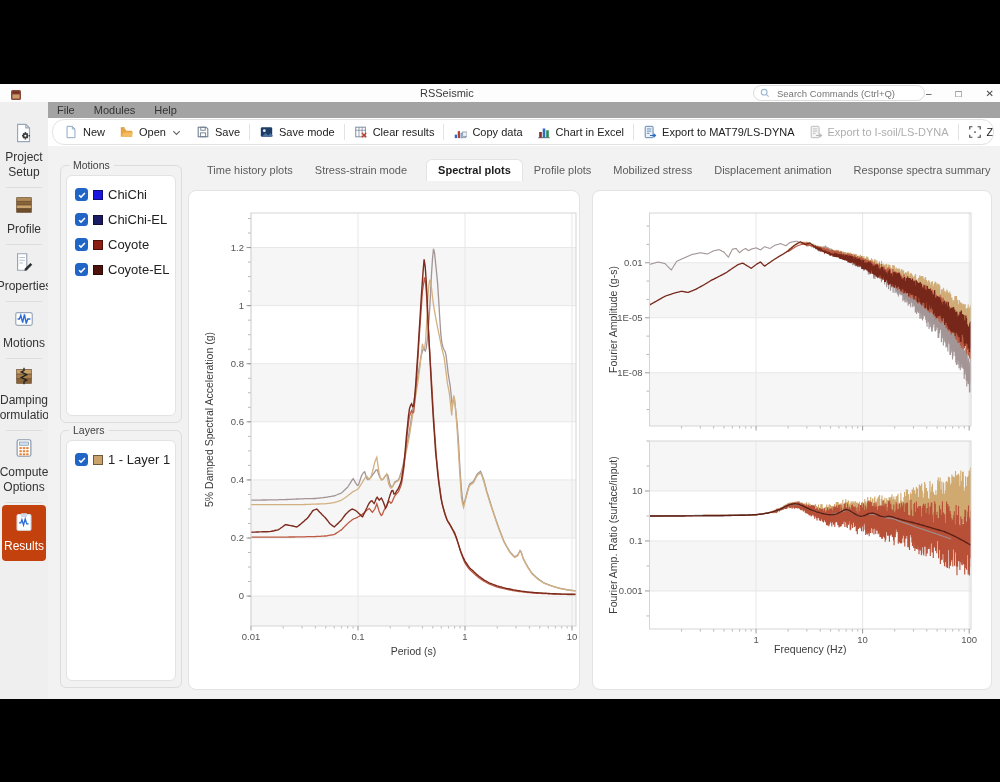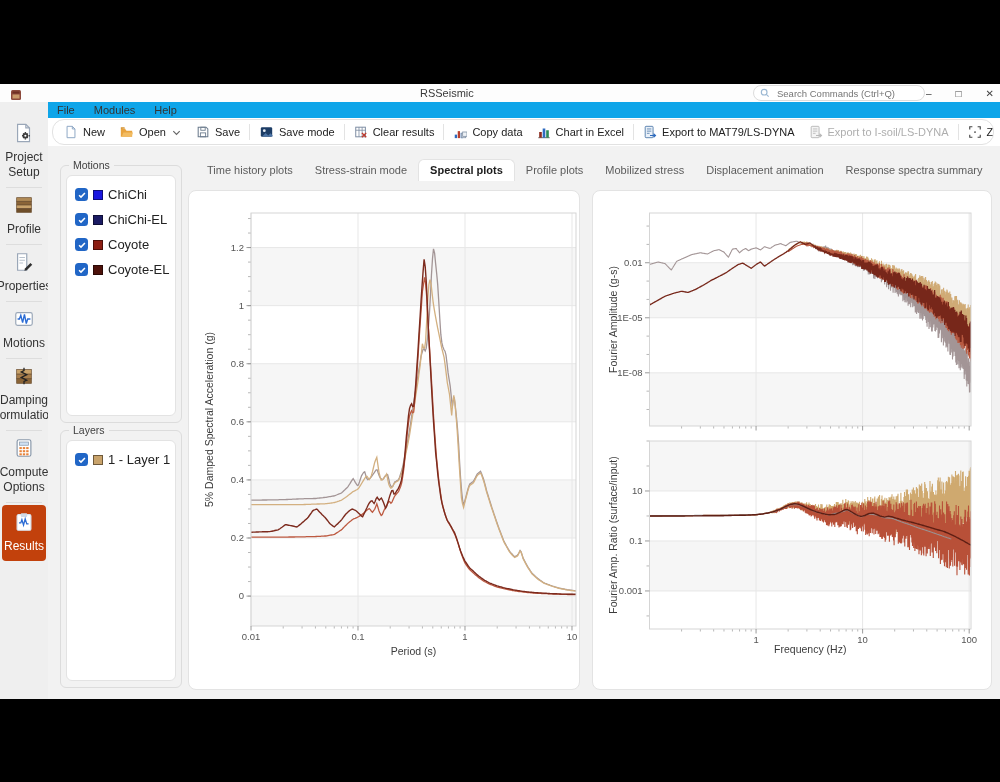--- a/index.html
+++ b/index.html
@@ -10,21 +10,21 @@
   #app-icon{position:absolute;left:10px;top:3px;width:12px;height:12px;}
   #win-title{position:absolute;left:420px;top:3px;font-size:11px;color:#3a3a3a;text-align:center;}
   #searchbox{position:absolute;left:753px;top:1px;width:158px;height:14px;border:1px solid #dcdcdc;
     border-radius:8px;background:#fff;display:flex;align-items:center;padding:0 6px;gap:5px;}
   #searchbox input{border:none;outline:none;font-size:9.5px;color:#8a8a8a;width:100%;background:transparent;
     font-family:"Liberation Sans",sans-serif;}
   #win-controls{position:absolute;right:6px;top:0;height:18px;display:flex;align-items:center;gap:24px;
     font-size:10px;color:#444;}
   #win-controls span{cursor:default;}
   
-  #menubar{position:absolute;left:48px;top:18px;right:0;height:16px;background:#0ea5e9;display:flex;
+  #menubar{position:absolute;left:48px;top:18px;right:0;height:16px;background:#a3a3a3;display:flex;
     align-items:center;padding-left:9px;gap:19px;font-size:11px;color:#333;}
   
   #toolbar-row{position:absolute;left:48px;top:34px;right:0;height:28px;background:#fff;}
   #toolbar{position:absolute;left:4px;top:1px;right:6px;height:24px;border:1px solid #e2e2e2;border-radius:12px;
     background:#fff;display:flex;align-items:center;padding:0 4px;overflow:hidden;}
   .tb-btn{display:flex;align-items:center;gap:5px;font-size:11px;color:#222;padding:0 7px;height:22px;
     border-radius:3px;white-space:nowrap;}
   .tb-btn.disabled{color:#aeaeae;}
   .tb-sep{width:1px;height:16px;background:#e3e3e3;margin:0 2px;flex:none;}
   
@@ -43,21 +43,21 @@
     border-radius:6px;overflow:hidden;padding-top:6px;}
   .chk-row{display:flex;align-items:center;gap:5px;padding:5px 0 5px 8px;}
   .chk{width:13px;height:13px;border-radius:3.5px;background:#2166c6;flex:none;display:flex;
     align-items:center;justify-content:center;}
   .swatch{width:10px;height:10px;flex:none;border:1px solid rgba(0,0,0,0.45);box-sizing:border-box;}
   .chk-label{font-size:13px;color:#222;white-space:nowrap;}
   
   #tabstrip{position:absolute;left:148px;top:12px;height:23px;display:flex;align-items:flex-end;}
   .tab{font-size:11px;color:#5c5c5c;padding:4px 11px 5px;white-space:nowrap;}
   .tab.active{background:#fff;border:1px solid #e3e3e3;border-bottom:none;border-radius:6px 6px 0 0;
-    color:#1c1c1c;font-weight:bold;}
+    color:#1c1c1c;font-weight:bold;margin-left:8px;}
   
   .card{position:absolute;top:44px;height:498px;background:#fff;border:1px solid #e3e3e3;border-radius:8px;}
   #card-left{left:140px;width:390px;}
   #card-right{left:544px;width:398px;}
   svg text{font-family:"Liberation Sans",sans-serif;}
 </style>
 </head>
 <body>
 
 <div id="window">

